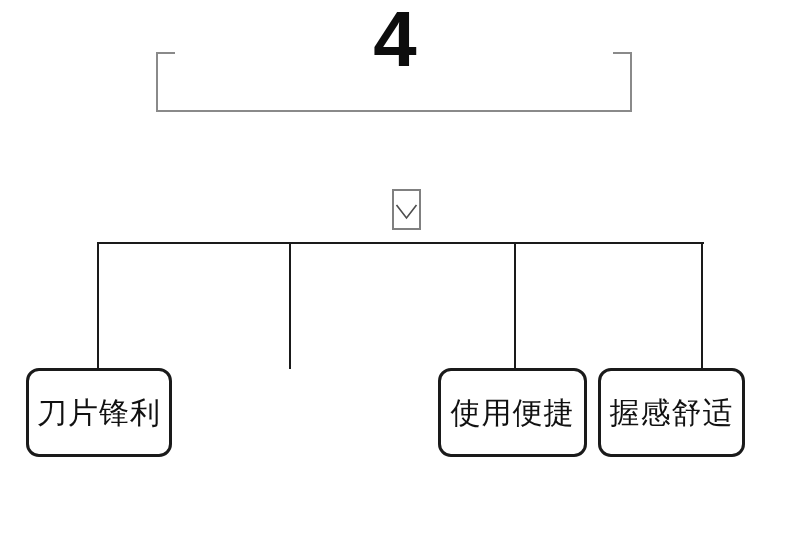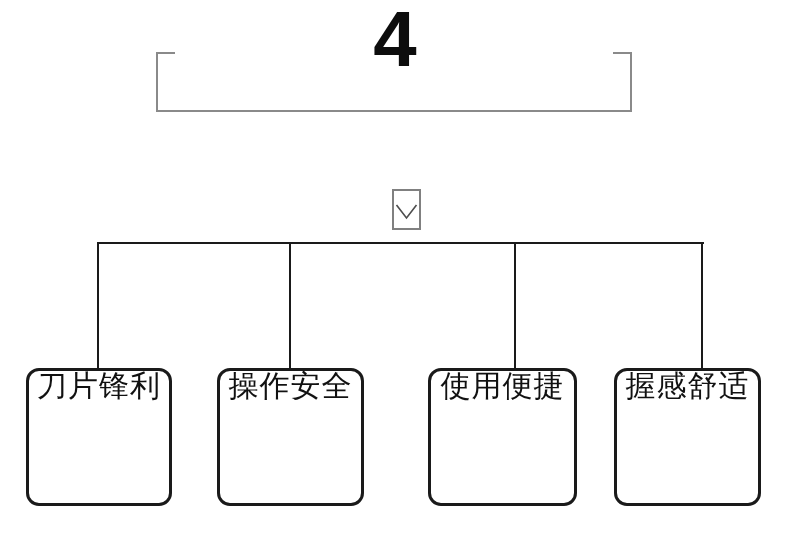--- a/index.html
+++ b/index.html
@@ -62,29 +62,29 @@
     position:absolute;top:242px;width:2px;height:127px;
     background:#1a1a1a;
   }
   .v1{left:97px;}
   .v2{left:289px;}
   .v3{left:514px;}
   .v4{left:701px;}
 
   
   .feature-box{
-    position:absolute;top:368px;height:138px;
+    position:absolute;top:368px;height:89px;
     border:3px solid #1a1a1a;border-radius:13px;
     box-sizing:border-box;background:#ffffff;
-    display:flex;justify-content:center;
+    display:flex;justify-content:center;align-items:center;
   }
   .b1{left:26px;width:146px;}
   .b2{left:217px;width:147px;}
-  .b3{left:428px;width:149px;}
-  .b4{left:614px;width:147px;}
+  .b3{left:438px;width:149px;}
+  .b4{left:598px;width:147px;}
   .feature-label{
     font-size:30px;color:#111111;line-height:1;
     letter-spacing:1px;white-space:nowrap;
   }
 </style>
 </head>
 <body>
 
 <div class="canvas">
 
@@ -104,23 +104,20 @@
 
   <div class="hline"></div>
   <div class="vline v1"></div>
   <div class="vline v2"></div>
   <div class="vline v3"></div>
   <div class="vline v4"></div>
 
   <div class="feature-box b1">
     <span class="feature-label">刀片锋利</span>
   </div>
-  <div class="feature-box b2">
-    <span class="feature-label">操作安全</span>
-  </div>
   <div class="feature-box b3">
     <span class="feature-label">使用便捷</span>
   </div>
   <div class="feature-box b4">
     <span class="feature-label">握感舒适</span>
   </div>
 
 </div>
 
 </body></html>

